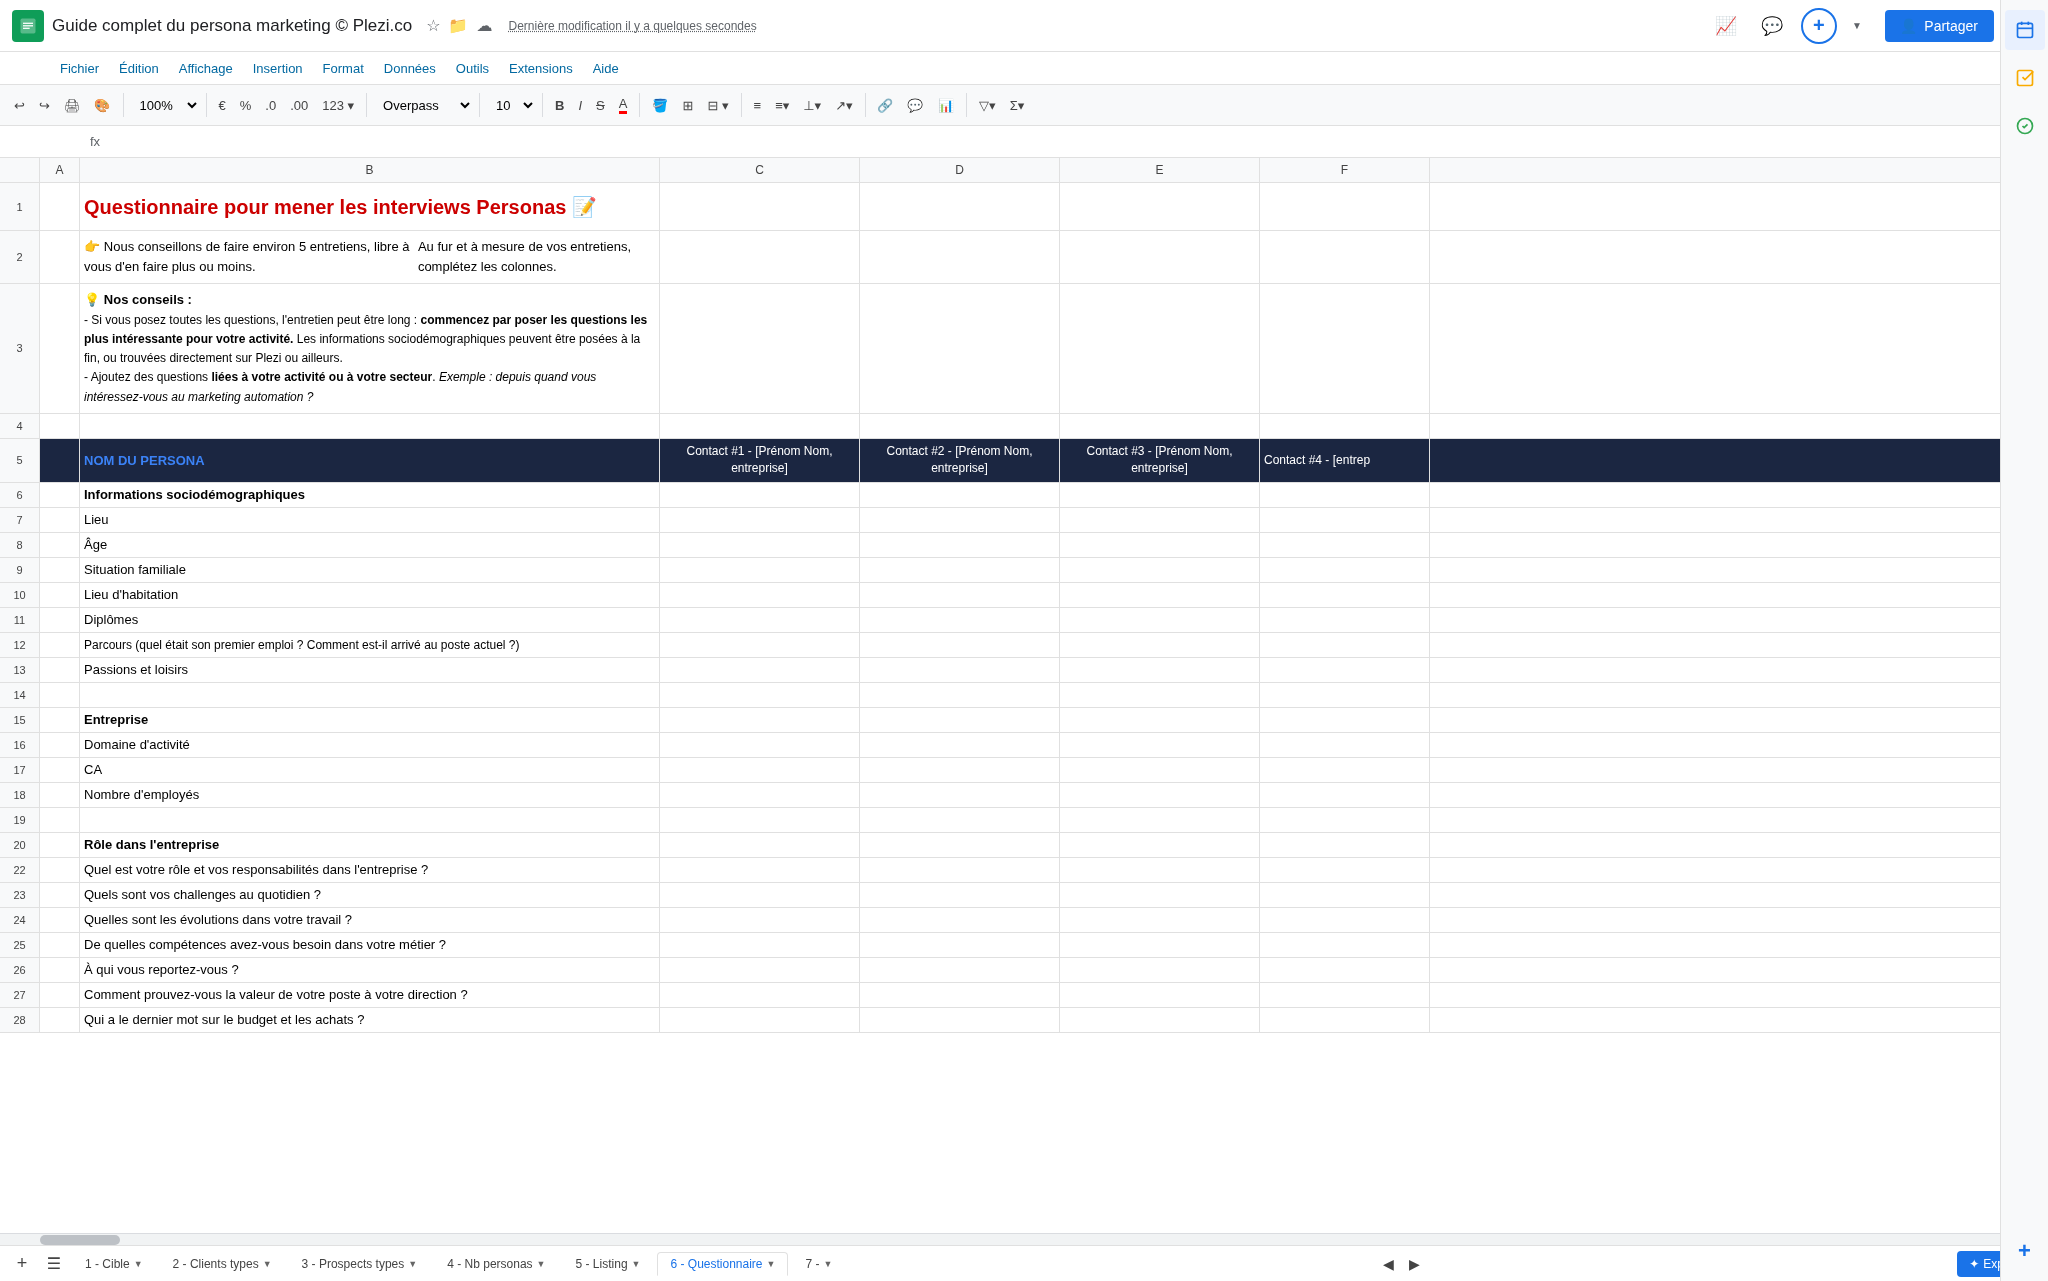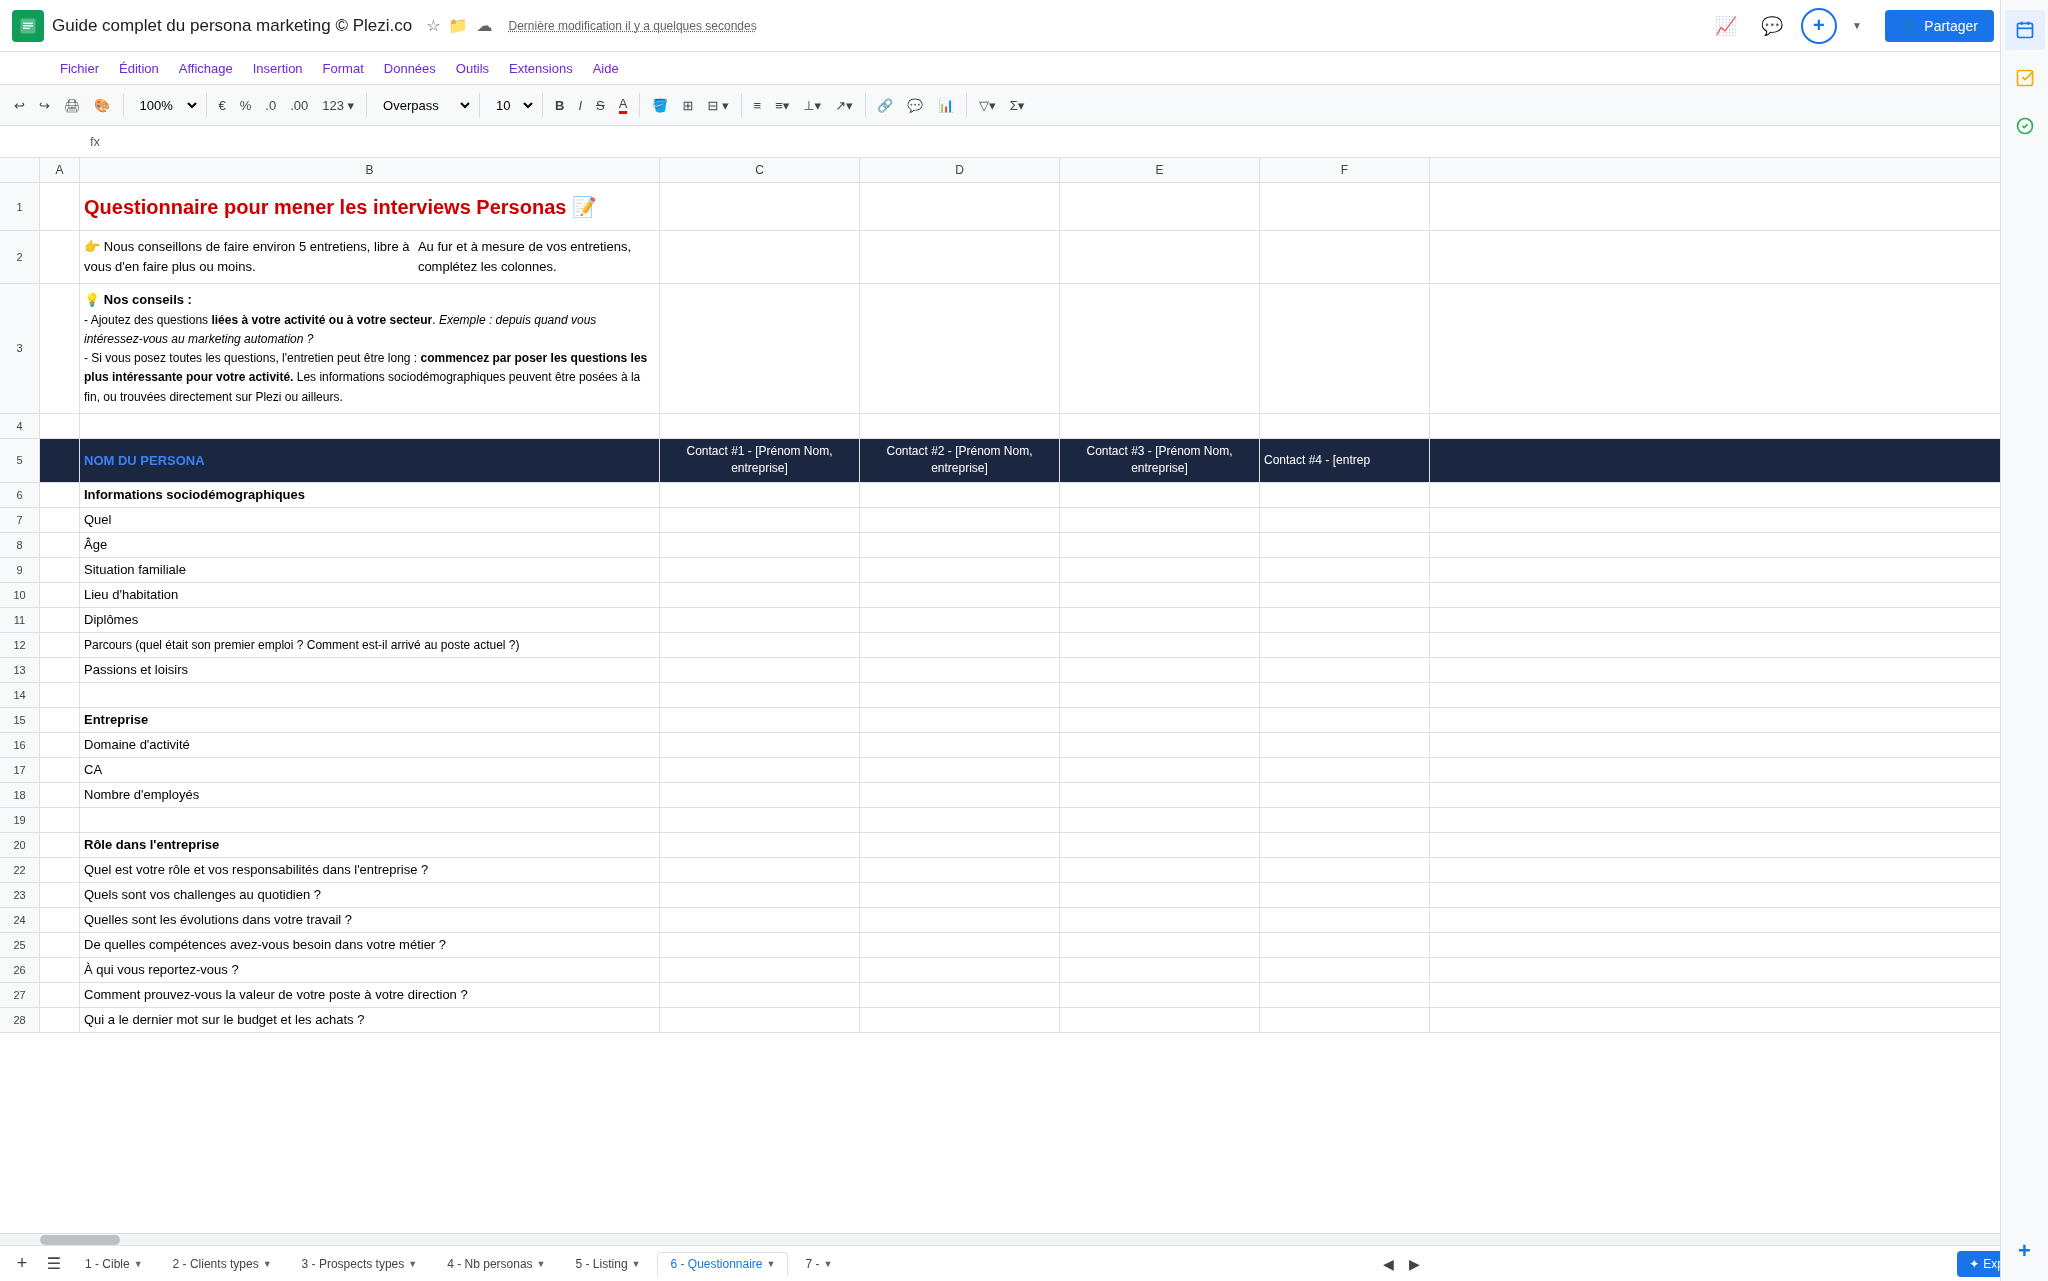--- a/index.html
+++ b/index.html
@@ -14,21 +14,21 @@
     .title-icons span { cursor: pointer; }
     .last-save { color: #5f6368; font-size: 12px; margin-left: 8px; cursor: pointer; text-decoration: underline dotted; }
     .top-right { margin-left: auto; display: flex; align-items: center; gap: 10px; }
     .btn-share { background: #1a73e8; color: white; border: none; border-radius: 4px; padding: 8px 16px; font-size: 14px; font-weight: 500; cursor: pointer; display: flex; align-items: center; gap: 6px; }
     .avatar { width: 32px; height: 32px; border-radius: 50%; background: #8d4bbb; display: flex; align-items: center; justify-content: center; color: white; font-size: 14px; font-weight: bold; }
     .icon-btn { width: 36px; height: 36px; display: flex; align-items: center; justify-content: center; border-radius: 50%; cursor: pointer; color: #5f6368; font-size: 18px; }
     .add-btn { width: 36px; height: 36px; border: 2px solid #1a73e8; border-radius: 50%; display: flex; align-items: center; justify-content: center; cursor: pointer; color: #1a73e8; font-size: 20px; font-weight: bold; }
 
     
     .menu-bar { display: flex; align-items: center; height: 32px; padding: 0 12px 0 52px; background: #fff; gap: 4px; font-size: 13px; }
-    .menu-item { padding: 4px 8px; cursor: pointer; border-radius: 4px; color: #6d28d9; }
+    .menu-item { padding: 4px 8px; cursor: pointer; border-radius: 4px; color: #0369a1; }
 
     
     .toolbar { display: flex; align-items: center; height: 42px; padding: 0 8px; background: #f8f9fa; border-top: 1px solid #e0e0e0; border-bottom: 1px solid #e0e0e0; gap: 2px; }
     .tb-btn { padding: 4px 6px; cursor: pointer; border-radius: 3px; color: #444; font-size: 13px; border: none; background: transparent; display: flex; align-items: center; }
     .tb-separator { width: 1px; height: 24px; background: #dadce0; margin: 0 4px; }
     .tb-select { border: none; background: transparent; font-size: 13px; cursor: pointer; padding: 2px 6px; border-radius: 3px; }
     .zoom-select { width: 70px; }
     .font-select { width: 100px; }
     .font-size-select { width: 50px; }
 
@@ -209,22 +209,22 @@
           <div class="cell col-d"></div>
           <div class="cell col-e"></div>
           <div class="cell col-f"></div>
         </div>
 
         <div class="sheet-row" style="min-height:80px;">
           <div class="row-num">3</div>
           <div class="cell" style="width:40px;"></div>
           <div class="cell col-b" style="white-space:normal; flex-direction:column; align-items:flex-start; padding:6px 4px; line-height:1.6;">
             <div style="font-weight:bold; font-size:13px;">💡 Nos conseils :</div>
+            <div style="font-size:12px;">- Si vous posez toutes les questions, l'entretien peut être long : <strong>commencez par poser les questions les plus intéressante pour votre activité.</strong> Les informations sociodémographiques peuvent être posées à la fin, ou trouvées directement sur Plezi ou ailleurs.</div>
             <div style="font-size:12px;">- Ajoutez des questions <strong>liées à votre activité ou à votre secteur</strong>. <em>Exemple : depuis quand vous intéressez-vous au marketing automation ?</em></div>
-            <div style="font-size:12px;">- Si vous posez toutes les questions, l'entretien peut être long : <strong>commencez par poser les questions les plus intéressante pour votre activité.</strong> Les informations sociodémographiques peuvent être posées à la fin, ou trouvées directement sur Plezi ou ailleurs.</div>
           </div>
           <div class="cell col-c"></div>
           <div class="cell col-d"></div>
           <div class="cell col-e"></div>
           <div class="cell col-f"></div>
         </div>
 
         <div class="sheet-row">
           <div class="row-num">4</div>
           <div class="cell" style="width:40px;"></div>
@@ -251,21 +251,21 @@
           <div class="cell col-b bold-section" style="font-weight:bold;">Informations sociodémographiques</div>
           <div class="cell col-c"></div>
           <div class="cell col-d"></div>
           <div class="cell col-e"></div>
           <div class="cell col-f"></div>
         </div>
 
         <div class="sheet-row">
           <div class="row-num">7</div>
           <div class="cell" style="width:40px;"></div>
-          <div class="cell col-b">Quel</div>
+          <div class="cell col-b">Lieu</div>
           <div class="cell col-c"></div>
           <div class="cell col-d"></div>
           <div class="cell col-e"></div>
           <div class="cell col-f"></div>
         </div>
 
         <div class="sheet-row">
           <div class="row-num">8</div>
           <div class="cell" style="width:40px;"></div>
           <div class="cell col-b">Âge</div>

